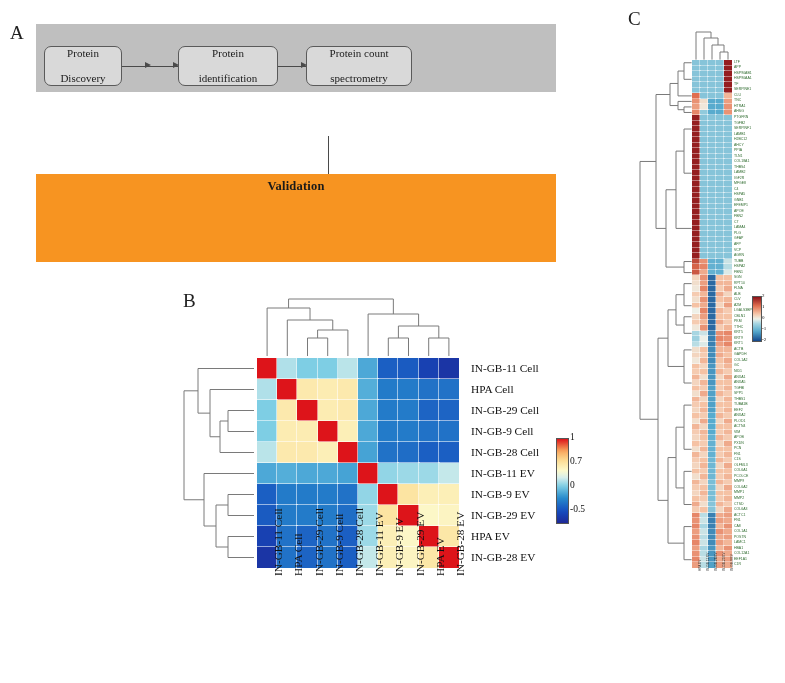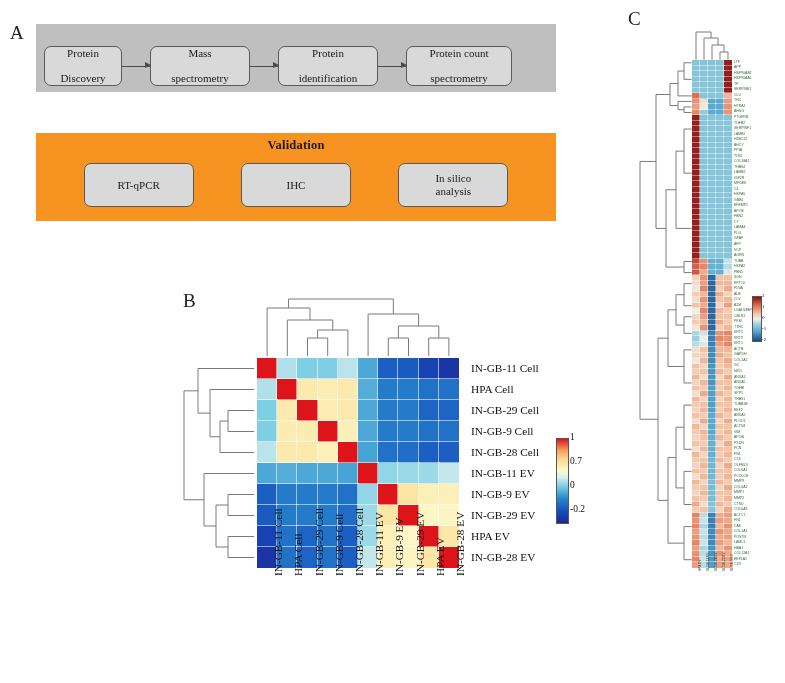--- a/index.html
+++ b/index.html
@@ -109,56 +109,39 @@
 <div class="abs" id="panelA">
 
   <div class="band" id="discovery-band">
     <div class="flowrow" id="discovery-row" style="top:22px;padding:0 8px;">
         <div class="procbox" style="width: 78px; display: flex; flex-direction: column;">
           <span>Protein</span>
           <br>
           <span>Discovery</span>
         </div>
         <div class="arrow-h" style="width: 28px;"></div>
-        <div class="procbox" style="width: 100px; display: flex; flex-direction: column;">
-          <span>Mass</span>
-          <br>
-          <span>spectrometry</span>
-        </div>
         <div class="arrow-h" style="width: 28px;"></div>
         <div class="procbox" style="width: 100px; display: flex; flex-direction: column;">
           <span>Protein</span>
           <br>
           <span>identification</span>
         </div>
         <div class="arrow-h" style="width: 28px;"></div>
         <div class="procbox" style="width: 106px; display: flex; flex-direction: column;">
           <span>Protein count</span>
           <br>
           <span>spectrometry</span>
         </div>
       </div>
   </div>
 
   <div class="abs" id="vert-arrow"></div>
 
-  <div class="band" id="validation-band" style="margin-top:41px;">
+  <div class="band" id="validation-band" style="margin-top:82px;">
     <div class="band-title">Validation</div>
-    <div class="flowrow" id="validation-row" style="top:30px;padding:0 24px;justify-content:space-around;">
-        <div class="procbox" style="width: 110px; display: flex; flex-direction: column;">
-          <span>RT-qPCR</span>
-        </div>
-        <div class="procbox" style="width: 110px; display: flex; flex-direction: column;">
-          <span>IHC</span>
-        </div>
-        <div class="procbox" style="width: 110px; display: flex; flex-direction: column;">
-          <span>In silico</span>
-          <span>analysis</span>
-        </div>
-      </div>
   </div>
 </div>
 
 <div class="abs panel-letter" style="left:183px;top:290px;">B</div>
 
 <div class="abs" id="panelB" style="width:400px;height:390px;">
   <svg class="dendro" id="b-col-dendro" width="210" height="62" style="left:85px;top:4px;">
       <path d="M50.5,62 L50.5,44 L70.69999999999999,44 L70.69999999999999,62"></path>
       <path d="M60.599999999999994,44 L60.599999999999994,36 L90.89999999999999,36 L90.89999999999999,62"></path>
       <path d="M30.299999999999997,62 L30.299999999999997,26 L75.75,26 L75.75,36"></path>
@@ -304,21 +287,21 @@
       <div class="bcol-label" style="left: 221.3px; top: 286px;">IN-GB-9 EV</div>
       <div class="bcol-label" style="left: 241.5px; top: 286px;">IN-GB-29 EV</div>
       <div class="bcol-label" style="left: 261.7px; top: 286px;">HPA EV</div>
       <div class="bcol-label" style="left: 281.9px; top: 286px;">IN-GB-28 EV</div>
     </div>
   <div class="cbar" id="bCbar" style="left: 384px; top: 148px; width: 11px; height: 84px; background: linear-gradient(rgb(221, 20, 26) 0%, rgb(229, 63, 46) 4.16667%, rgb(237, 107, 65) 8.33333%, rgb(245, 150, 85) 12.5%, rgb(249, 178, 105) 16.6667%, rgb(250, 198, 125) 20.8333%, rgb(252, 217, 145) 25%, rgb(252, 229, 165) 29.1667%, rgb(252, 239, 184) 33.3333%, rgb(252, 249, 204) 37.5%, rgb(235, 245, 220) 41.6667%, rgb(215, 238, 235) 45.8333%, rgb(179, 225, 233) 50%, rgb(142, 212, 229) 54.1667%, rgb(112, 195, 224) 58.3333%, rgb(86, 175, 217) 62.5%, rgb(60, 156, 210) 66.6667%, rgb(39, 137, 204) 70.8333%, rgb(34, 120, 200) 75%, rgb(30, 103, 196) 79.1667%, rgb(25, 87, 193) 83.3333%, rgb(23, 72, 186) 87.5%, rgb(25, 61, 174) 91.6667%, rgb(28, 51, 162) 95.8333%, rgb(30, 40, 150) 100%);"></div>
   <div id="bCbarTicks">
       <div class="cbar-tick" style="left: 398px; top: 142px;">1</div>
       <div class="cbar-tick" style="left: 398px; top: 166px;">0.7</div>
       <div class="cbar-tick" style="left: 398px; top: 190px;">0</div>
-      <div class="cbar-tick" style="left: 398px; top: 214px;">-0.2</div>
+      <div class="cbar-tick" style="left: 398px; top: 214px;">-0.5</div>
     </div>
 </div>
 
 <div class="abs panel-letter" style="left:628px;top:8px;">C</div>
 
 <div class="abs" id="panelC" style="width:165px;height:620px;">
   <svg class="dendro" id="c-col-dendro" width="40" height="30" style="left:72px;top:22px;">
       <path d="M28,30 L28,22 L36,22 L36,30"></path>
       <path d="M20,30 L20,15 L32,15 L32,22"></path>
       <path d="M12,30 L12,8 L26,8 L26,15"></path>

